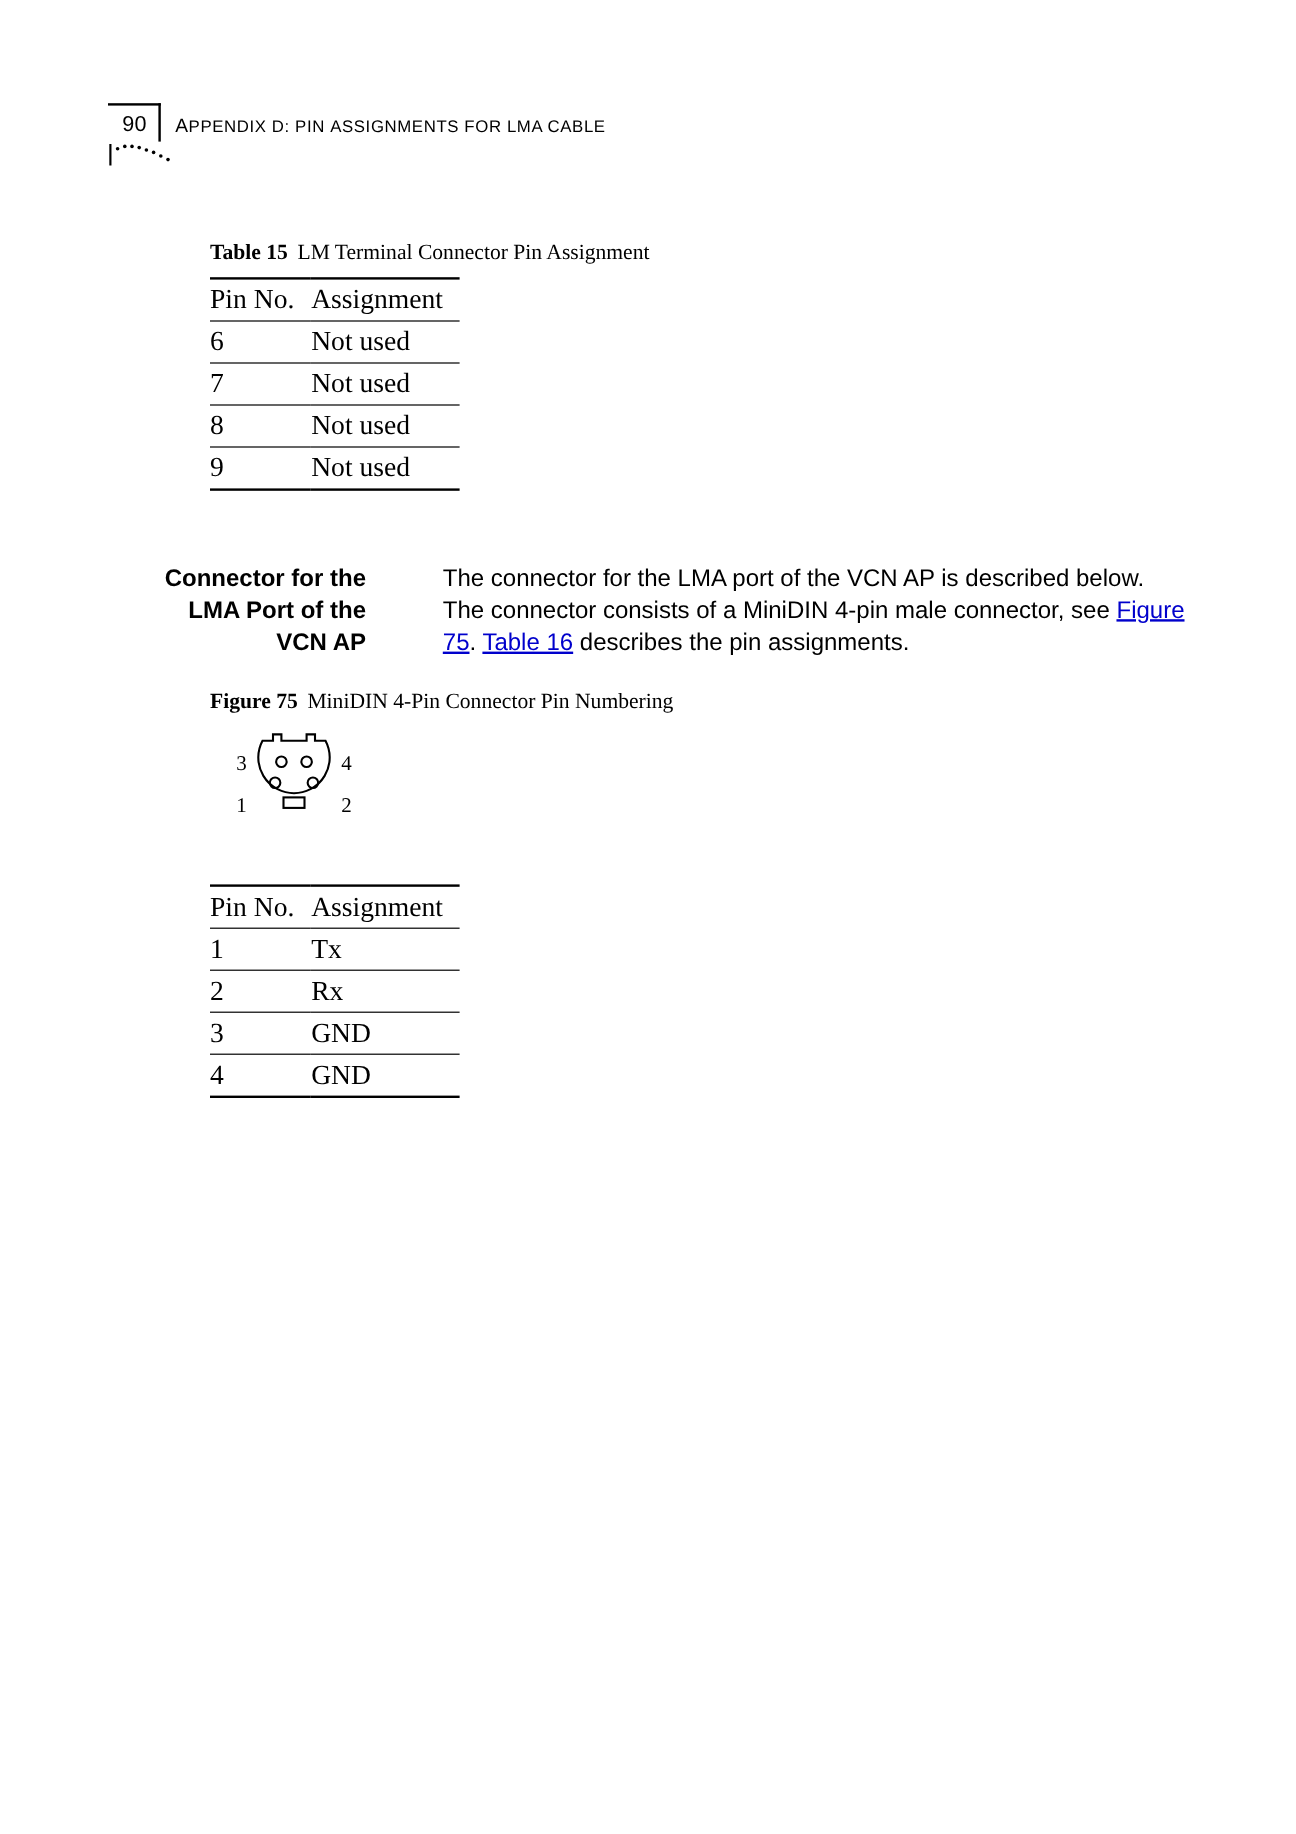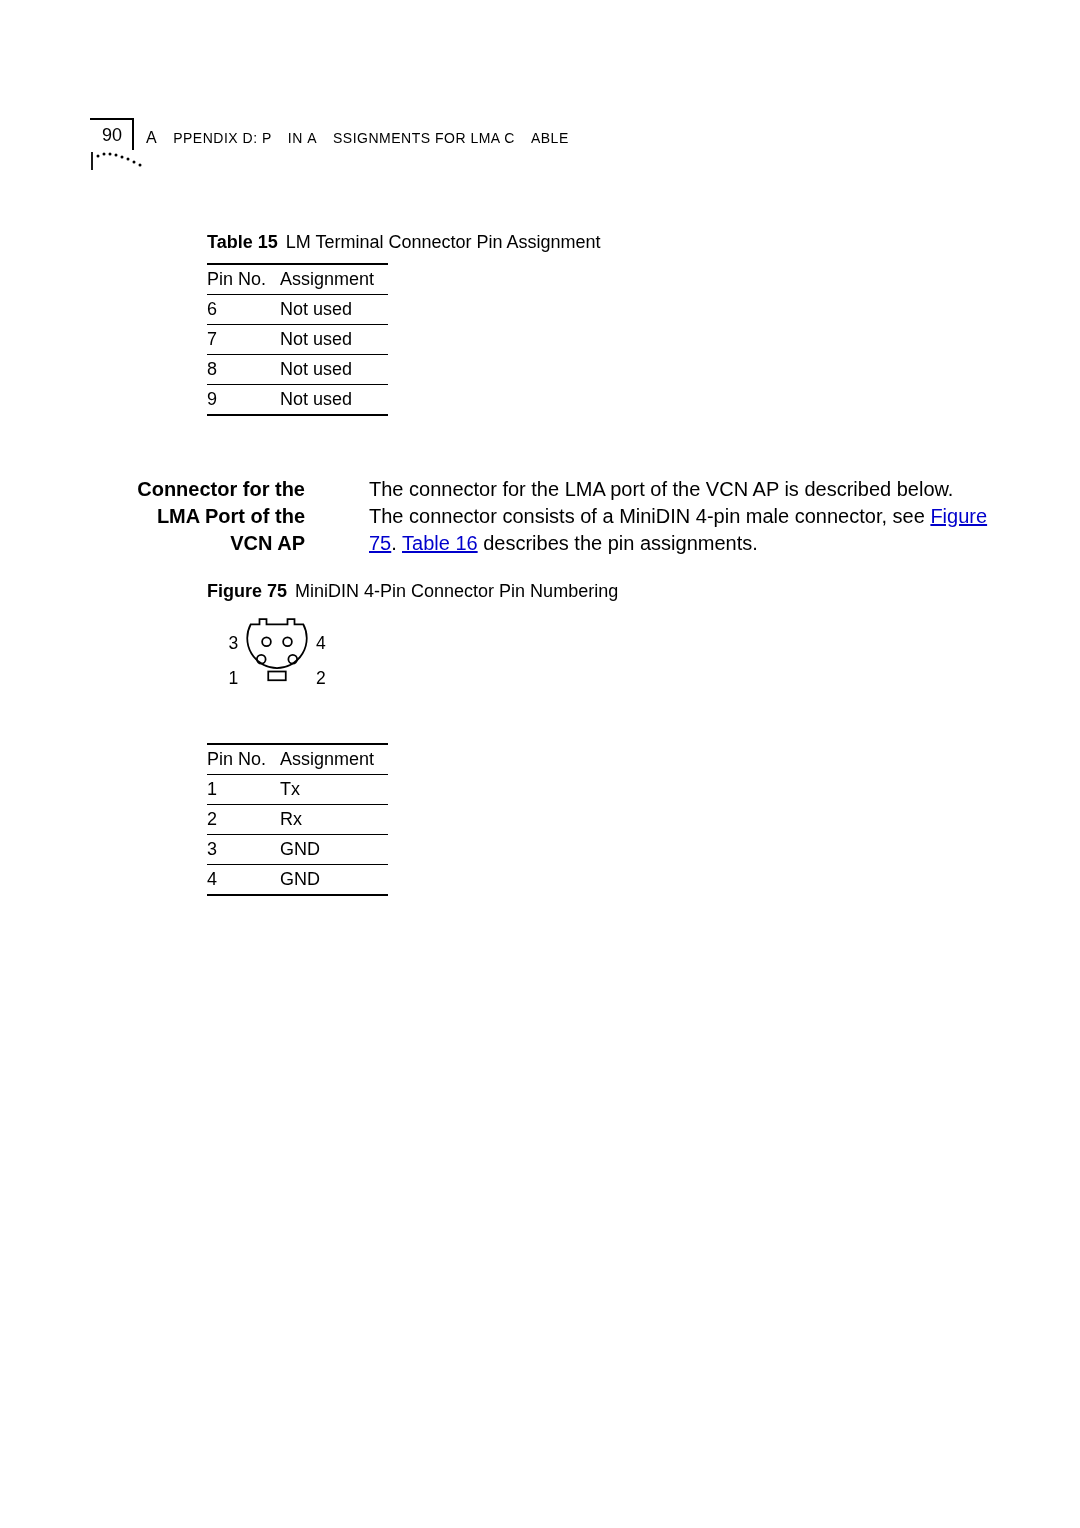--- a/index.html
+++ b/index.html
@@ -4,64 +4,65 @@
   <style>
     body {
       margin: 0;
       padding: 0;
       background: #fff;
       font-family: Arial, Helvetica, sans-serif;
       color: #000;
       width: 1080px;
     }
     .page {
-      padding: 118px 90px 0 90px;
+      padding: 86px 90px 0 90px;
     }
     .header-row {
       display: flex;
       align-items: flex-end;
       gap: 12px;
     }
     .page-num-box {
       border-top: 2px solid #000;
       border-right: 2px solid #000;
       padding: 6px 10px 4px 6px;
       font-size: 18px;
       line-height: 1.1;
       min-width: 26px;
       text-align: right;
     }
     .appendix-line {
       font-size: 14px;
       letter-spacing: 0.5px;
       padding-bottom: 3px;
     }
-    .smallcaps { font-variant: small-caps; margin-left: 16px; }
+    .smallcaps { font-variant: small-caps; }
     .dots {
       margin-left: 0px;
       width: 52px;
       height: 22px;
       position: relative;
     }
     .dots svg { display:block; }
     .content {
-      margin-left: 117px;
+      margin-left: 85px;
+      font-family: Liberation Serif, serif;
     }
     .caption {
       font-size: 18px;
       margin: 0 0 10px 0;
     }
     .caption .cap-label {
       font-weight: bold;
     }
     .gap-cap { display:inline-block; width: 8px;}
     table.pinassign {
       border-collapse: collapse;
       margin: 0 0 40px 0;
-      font-size: 18px;
+      font-size: 23px;
     }
     table.pinassign th {
       text-align: left;
       font-weight: normal;
       padding: 4px 14px 4px 0;
       border-bottom: 1px solid #000;
     }
     table.pinassign td {
       padding: 4px 14px 4px 0;
       border-bottom: 1px solid #000;

